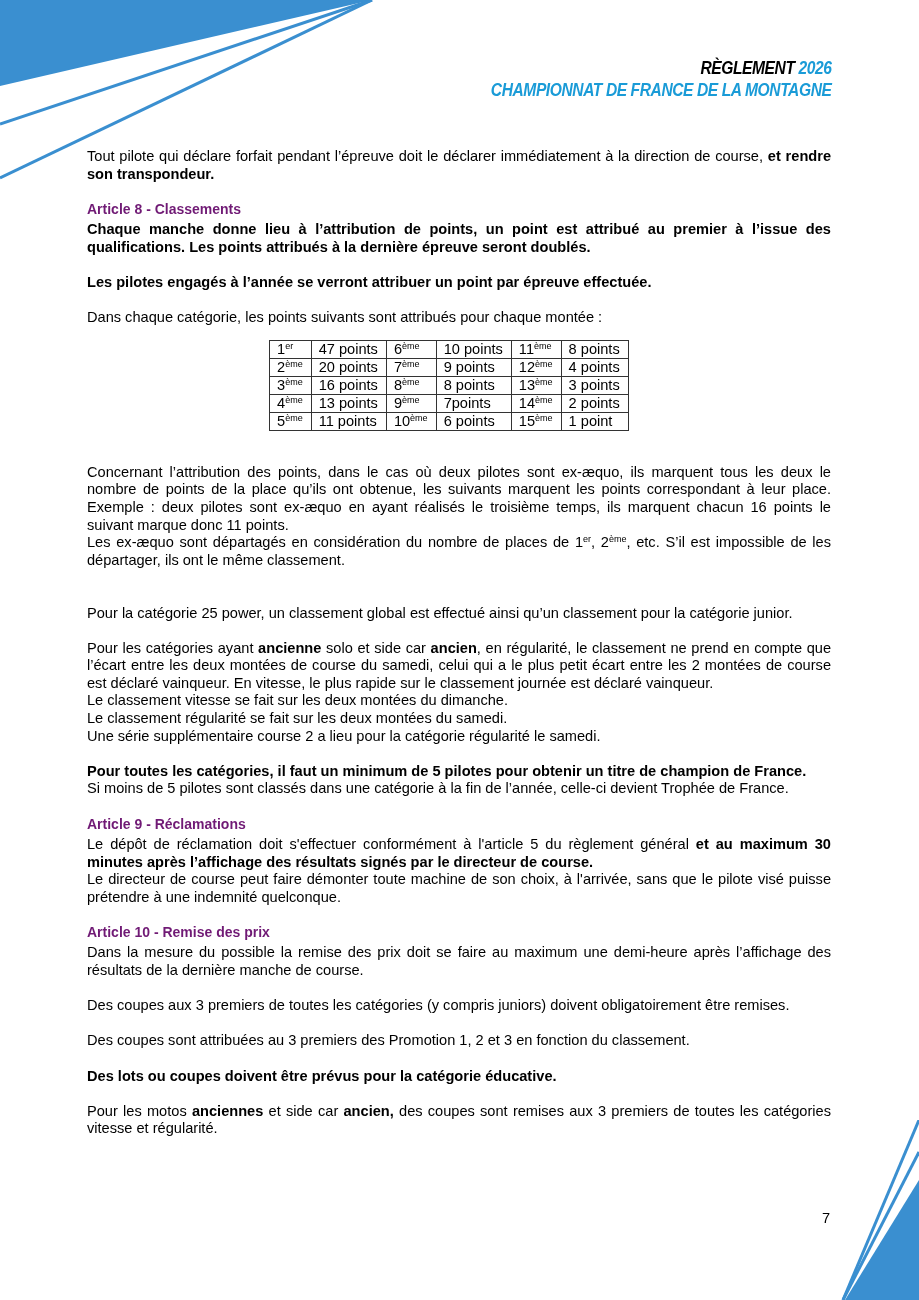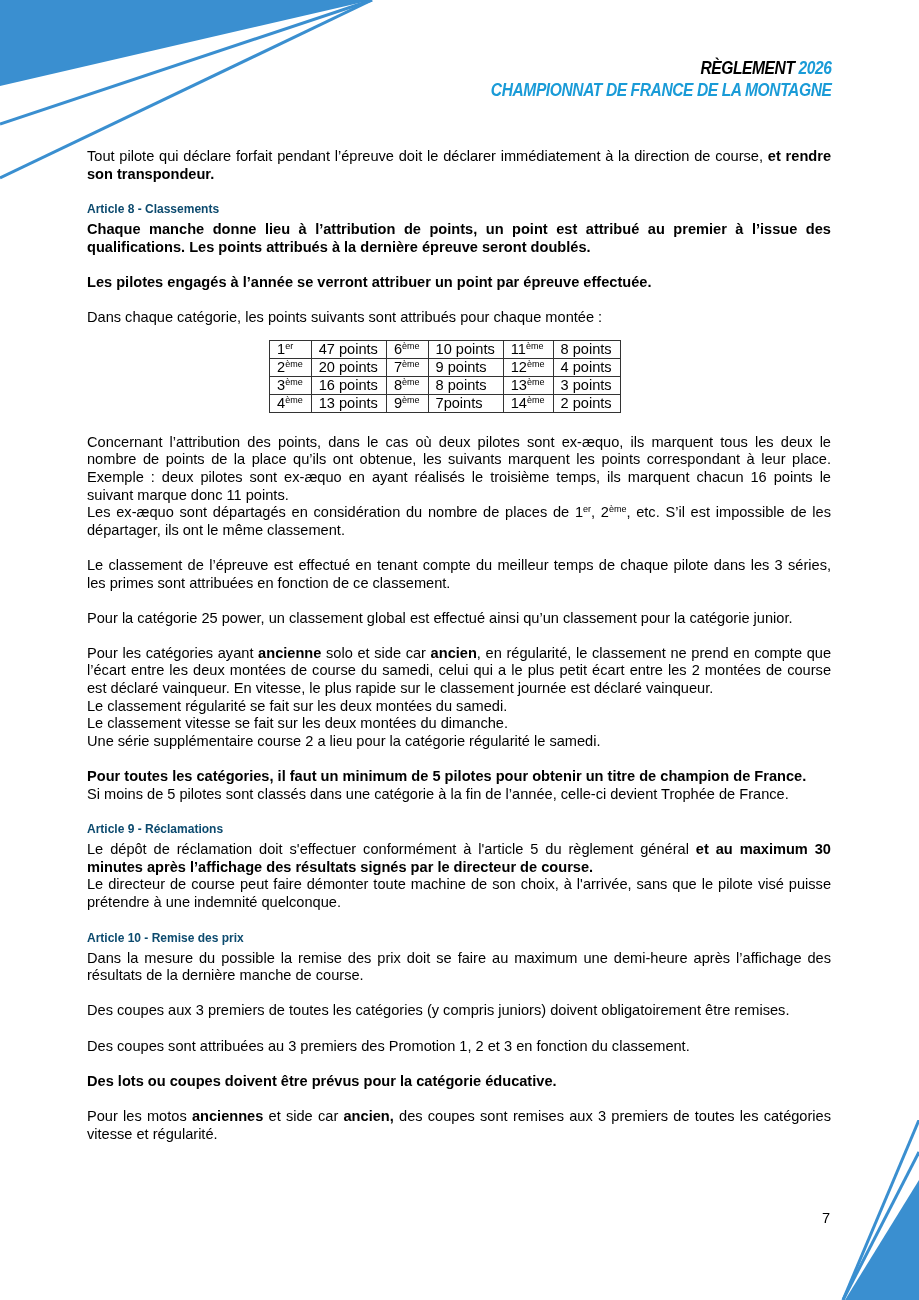--- a/index.html
+++ b/index.html
@@ -10,24 +10,24 @@
   .deco-bottom { right:0; bottom:0; }
   .header { position:absolute; right:88px; top:57px; text-align:right;
             font-family:"Liberation Sans", sans-serif; font-weight:bold; font-style:italic;
             letter-spacing:-0.5px; line-height:22px; transform:scaleX(0.82); transform-origin:right top; }
   .header .l1 { font-size:19px; color:#000; }
   .header .l1 .year { color:#1a9bd7; }
   .header .l2 { font-size:19px; color:#1a9bd7; }
   .content { position:absolute; left:87px; top:148px; width:744px; font-size:14.6px; line-height:17.6px; }
   p { margin:0; text-align:justify; }
   .gap { height:17.6px; }
-  h2 { margin:0; color:#0c4a6e; font-size:12px; font-weight:bold; line-height:20px; margin-top:16px; margin-bottom:2px; }
+  h2 { margin:0; color:#701a75; font-size:14px; font-weight:bold; line-height:20px; margin-top:16px; margin-bottom:2px; }
   b { font-weight:bold; }
   sup { font-size:9px; vertical-align:top; position:relative; top:-3px; }
-  table.pts { border-collapse:collapse; margin:13px auto 21px 182px; font-size:14.6px;padding-left:46px; }
+  table.pts { border-collapse:collapse; margin:13px auto 33px 182px; font-size:14.6px;padding-left:46px; }
   table.pts td { border:1px solid #333; padding:0 8px 0 7px; height:17px; line-height:17px; white-space:nowrap; }
   .pagenum { position:absolute; left:822px; top:1210px; font-size:14.6px; }
 </style>
 </head>
 <body>
 
 <svg class="deco deco-top" width="380" height="185" viewBox="0 0 380 185">
   <polygon points="0,0 372,0 0,86" fill="#3a8fd0"></polygon>
   <line x1="372" y1="0" x2="0" y2="124" stroke="#3a8fd0" stroke-width="3"></line>
   <line x1="372" y1="0" x2="0" y2="178" stroke="#3a8fd0" stroke-width="3"></line>
@@ -81,33 +81,40 @@
           <td>3 points</td>
         </tr>
         <tr>
           <td><span>4</span><sup>ème</sup></td>
           <td>13 points</td>
           <td><span>9</span><sup>ème</sup></td>
           <td>7points</td>
           <td><span>14</span><sup>ème</sup></td>
           <td>2 points</td>
         </tr>
+        <tr>
+          <td><span>5</span><sup>ème</sup></td>
+          <td>11 points</td>
+          <td><span>10</span><sup>ème</sup></td>
+          <td>6 points</td>
+          <td><span>15</span><sup>ème</sup></td>
+          <td>1 point</td>
+        </tr>
       </tbody>
   </table>
 
   <p>Concernant l’attribution des points, dans le cas où deux pilotes sont ex-æquo, ils marquent tous les deux le nombre de points de la place qu’ils ont obtenue, les suivants marquent les points correspondant à leur place. Exemple : deux pilotes sont ex-æquo en ayant réalisés le troisième temps, ils marquent chacun 16 points le suivant marque donc 11 points.</p>
   <p><span>Les ex-æquo sont départagés en considération du nombre de places de 1</span><sup>er</sup><span>, 2</span><sup>ème</sup><span>, etc. S’il est impossible de les départager, ils ont le même classement.</span></p>
   <div class="gap"></div>
-  <p>Le classement de l’épreuve est effectué en tenant compte du meilleur temps de chaque pilote dans les 3 séries, les primes sont attribuées en fonction de ce classement.</p>
   <div class="gap"></div>
   <p>Pour la catégorie 25 power, un classement global est effectué ainsi qu’un classement pour la catégorie junior.</p>
   <div class="gap"></div>
   <p><span>Pour les catégories ayant </span><b>ancienne</b><span> solo et side car </span><b>ancien</b><span>, en régularité, le classement ne prend en compte que l’écart entre les deux montées de course du samedi, celui qui a le plus petit écart entre les 2 montées de course est déclaré vainqueur. En vitesse, le plus rapide sur le classement journée est déclaré vainqueur.</span></p>
+  <p>Le classement vitesse se fait sur les deux montées du dimanche.</p>
   <p>Le classement régularité se fait sur les deux montées du samedi.</p>
-  <p>Le classement vitesse se fait sur les deux montées du dimanche.</p>
   <p>Une série supplémentaire course 2 a lieu pour la catégorie régularité le samedi.</p>
   <div class="gap"></div>
   <p><b>Pour toutes les catégories, il faut un minimum de 5 pilotes pour obtenir un titre de champion de France.</b></p>
   <p>Si moins de 5 pilotes sont classés dans une catégorie à la fin de l’année, celle-ci devient Trophée de France.</p>
 
   <h2>Article 9 - Réclamations</h2>
   <p><span>Le dépôt de réclamation doit s'effectuer conformément à l'article 5 du règlement général </span><b>et au maximum 30 minutes après l’affichage des résultats signés par le directeur de course.</b></p>
   <p>Le directeur de course peut faire démonter toute machine de son choix, à l'arrivée, sans que le pilote visé puisse prétendre à une indemnité quelconque.</p>
 
   <h2>Article 10 - Remise des prix</h2>

